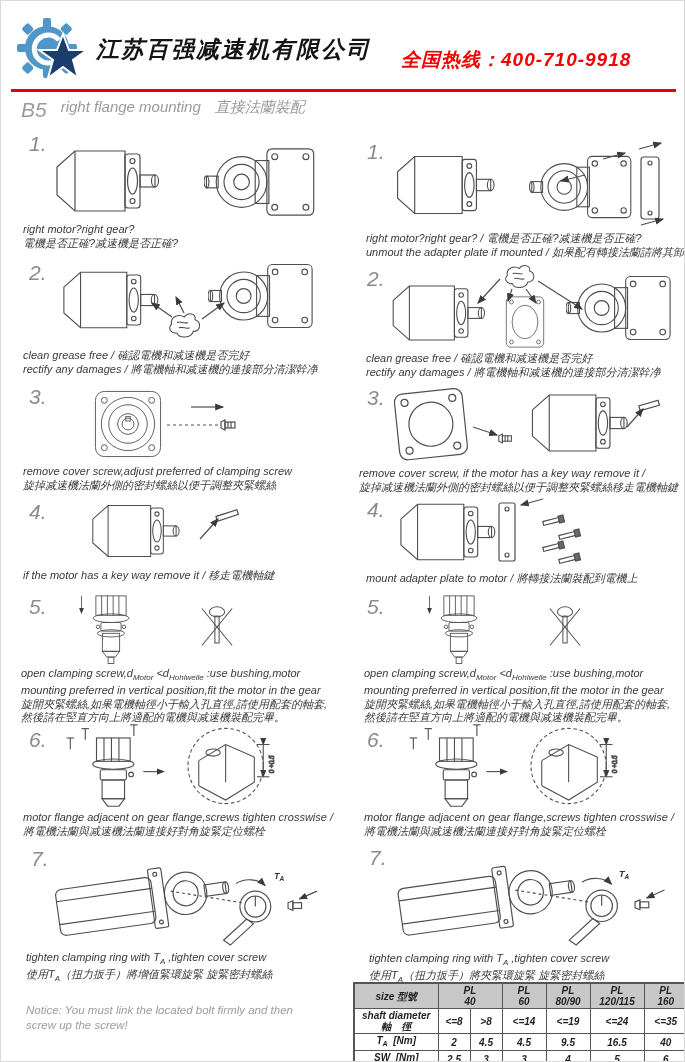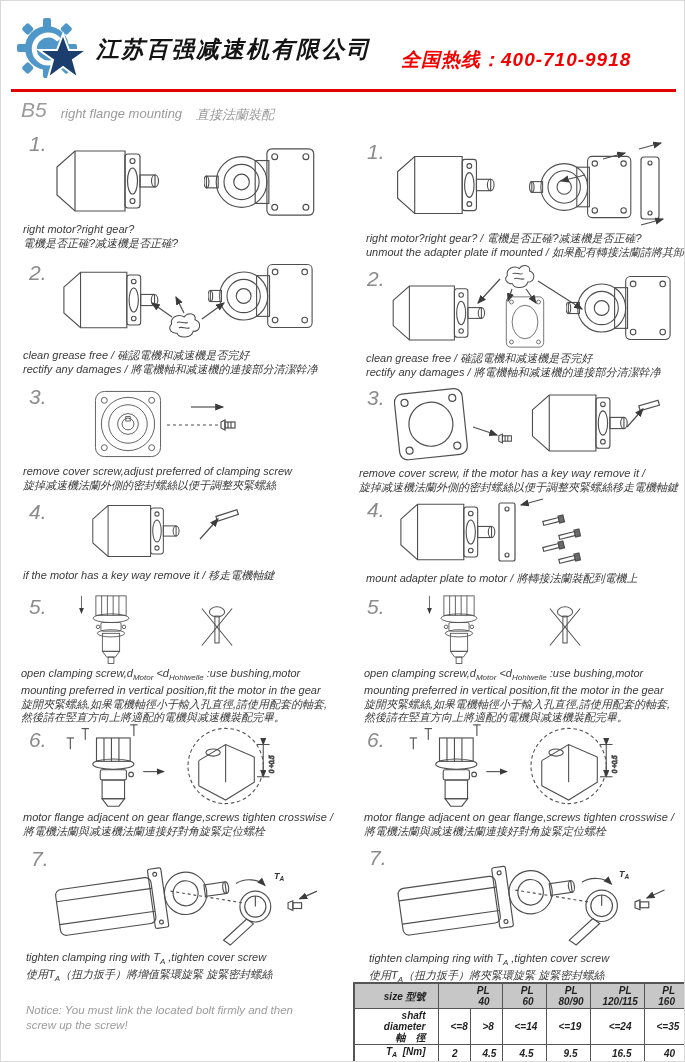--- a/index.html
+++ b/index.html
@@ -6,36 +6,36 @@
   .page{position:relative;width:685px;height:1062px;background:#fff;border:1px solid #d9d9d9;
         font-family:"Liberation Sans","DejaVu Sans",sans-serif;overflow:hidden;box-sizing:border-box;font-style:italic;}
   .abs{position:absolute;}
   
   .company{left:95px;top:33px;font-size:23px;font-weight:bold;color:#141414;letter-spacing:2px;}
   .hotline{left:400px;top:46px;font-size:19px;font-weight:bold;color:#f30000;letter-spacing:1px;}
   .rule{left:10px;top:88px;width:665px;height:3px;background:#e30000;}
   
   .colhead{top:97px;display:flex;align-items:flex-start;gap:14px;color:#9a9a9a;white-space:nowrap;}
   .colhead .code{font-size:21px;}
-  .colhead .t{font-size:13px;margin-top:8px;}
+  .colhead .t{font-size:15px;}
   
   .num{font-size:21px;color:#8b8b8b;}
   .cap{font-size:11px;color:#3a3a3a;line-height:13.5px;white-space:nowrap;}
   .cap .subsc{font-size:8px;vertical-align:-2.5px;}
   .notice{font-size:11.5px;color:#9c9c9c;line-height:15px;white-space:nowrap;}
   
   svg.art *{stroke:#4f4f4f;stroke-width:1.2;fill:none;}
   svg.art .f{fill:#ffffff;}
   svg.art .dk{fill:#6a6a6a;stroke:#4f4f4f;}
   svg.art text, svg.art text *{stroke:none;fill:#333;}
   .svglabel{font-family:"Liberation Sans",sans-serif;font-size:9px;font-weight:bold;}
   
   table.spec{position:absolute;left:352px;top:981px;width:332px;border-collapse:collapse;table-layout:fixed;
              font-size:10px;color:#1f1f1f;background:#fff;border:2px solid #555;}
-  table.spec th,table.spec td{border:1px solid #555;text-align:right;padding:1px 12px;font-weight:bold;line-height:11px;}
+  table.spec th,table.spec td{border:1px solid #555;text-align:center;padding:1px 0;font-weight:bold;line-height:11px;}
   table.spec tr.hdr th{background:#c7c7c7;}
   table.spec .subsc{font-size:7px;vertical-align:-2px;}
   
   .logo{left:14px;top:15px;}
 </style>
 </head>
 <body>
 
 <svg width="0" height="0" style="position:absolute" aria-hidden="true">
   <defs>

